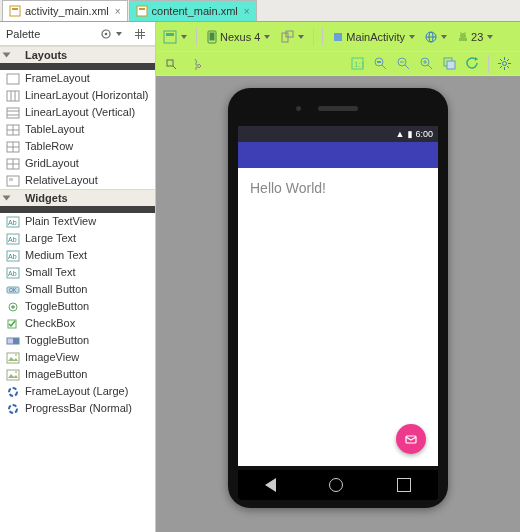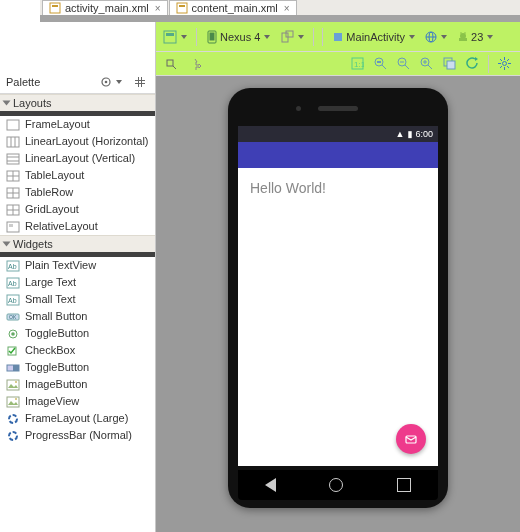--- a/index.html
+++ b/index.html
@@ -1,30 +1,30 @@
 <!DOCTYPE html>
 <html><head>
 <meta charset="utf-8">
 <style>
 * { margin: 0; padding: 0; box-sizing: border-box; font-family: "Segoe UI", Tahoma, sans-serif; }
 body { width: 520px; height: 532px; background: #fff; font-size: 11px; color: #333; overflow: hidden; }
 
-.tabs { display: flex; height: 22px; background: #eceae6; border-bottom: 7px solid #a3a3a3; padding-left: 2px; margin-left: 40px; }
-.tab { display: flex; align-items: center; gap: 4px; padding: 2px 6px; border: 1px solid #b8b8b8; border-bottom: none; background: #ffffff; margin-right: 1px; font-size: 11px; cursor: pointer; }
+.tabs { display: flex; height: 22px; background: #eceae6; border-bottom: 1px solid #a3a3a3; padding-left: 2px; }
+.tab { display: flex; align-items: center; gap: 4px; padding: 2px 6px; border: 1px solid #b8b8b8; border-bottom: none; background: #5eead4; margin-right: 1px; font-size: 11px; cursor: pointer; }
 .tab.active { background: #fff; }
 .tab-ico { width: 12px; height: 12px; display: inline-block; }
 .tab-close { font-size: 10px; color: #777; margin-left: 2px; }
 
 .body-row { display: flex; height: calc(100% - 22px); }
 .palette { width: 156px; border-right: 1px solid #c8c8c8; display: flex; flex-direction: column; background: #fff; overflow: hidden; }
-.palette-head { display: flex; align-items: center; justify-content: space-between; height: 24px; padding: 0 6px; border-bottom: 1px solid #d8d8d8; margin-top: 48px; }
+.palette-head { display: flex; align-items: center; justify-content: space-between; height: 24px; padding: 0 6px; border-bottom: 1px solid #d8d8d8; }
 .palette-title { font-size: 11px; }
 .palette-tools { display: flex; gap: 6px; align-items: center; }
 
-.section-hdr { display: flex; align-items: center; gap: 4px; background: #efece6; padding: 2px 4px; border-top: 1px solid #dedad0; border-bottom: 5px solid #404040; font-weight: 400; font-size: 11px; }
+.section-hdr { display: flex; align-items: center; gap: 16px; background: #efece6; padding: 2px 4px; border-top: 1px solid #dedad0; border-bottom: 7px solid #404040; font-weight: 700; font-size: 11px; }
 .tri { width: 0; height: 0; border-top: 4px solid transparent; border-bottom: 4px solid transparent; border-left: 5px solid #7a7a7a; transform: rotate(90deg); }
 
 .plist { list-style: none; }
 .pitem { display: flex; align-items: center; gap: 5px; padding: 1px 4px 1px 6px; font-size: 11px; line-height: 15px; cursor: pointer; }
 .pico { width: 14px; height: 12px; display: inline-flex; align-items: center; justify-content: center; flex-shrink: 0; }
 
 .designer { flex: 1; display: flex; flex-direction: column; background: #f2f0ec; }
 .toolbar { display: flex; align-items: center; gap: 4px; height: 30px; padding: 0 4px; background: #bef264; border-bottom: 1px solid #d8d8d8; }
 .tbtn { display: inline-flex; align-items: center; gap: 2px; padding: 2px 3px; font-size: 11px; color: #333; cursor: pointer; border-radius: 2px; }
 .drop::after { content: ""; display: inline-block; width: 0; height: 0; border-left: 3px solid transparent; border-right: 3px solid transparent; border-top: 4px solid #666; margin-left: 2px; }
@@ -193,20 +193,29 @@
           </span>
           <span>Large Text</span>
         </li>
         <li class="pitem">
           <span class="pico">
             <svg width="14" height="12" viewBox="0 0 14 12">
               <rect x="1" y="1" width="12" height="10" fill="none" stroke="#7aa"></rect>
               <text x="2" y="9" font-size="7" fill="#488">Ab</text>
             </svg>
           </span>
+          <span>Medium Text</span>
+        </li>
+        <li class="pitem">
+          <span class="pico">
+            <svg width="14" height="12" viewBox="0 0 14 12">
+              <rect x="1" y="1" width="12" height="10" fill="none" stroke="#7aa"></rect>
+              <text x="2" y="9" font-size="7" fill="#488">Ab</text>
+            </svg>
+          </span>
           <span>Small Text</span>
         </li>
         <li class="pitem">
           <span class="pico">
             <svg width="14" height="12" viewBox="0 0 14 12">
               <rect x="1" y="3" width="12" height="6" rx="1" fill="#cde" stroke="#7aa"></rect>
               <text x="3" y="8" font-size="5" fill="#367">OK</text>
             </svg>
           </span>
           <span>Small Button</span>
@@ -239,31 +248,31 @@
           <span>ToggleButton</span>
         </li>
         <li class="pitem">
           <span class="pico">
             <svg width="14" height="12" viewBox="0 0 14 12">
               <rect x="1" y="1" width="12" height="10" fill="none" stroke="#9a8"></rect>
               <path d="M2 9 L5 5 L8 8 L10 6 L12 9 Z" fill="#9b7"></path>
               <circle cx="10" cy="3" r="1" fill="#cb6"></circle>
             </svg>
           </span>
-          <span>ImageButton</span>
+          <span>ImageView</span>
         </li>
         <li class="pitem">
           <span class="pico">
             <svg width="14" height="12" viewBox="0 0 14 12">
               <rect x="1" y="1" width="12" height="10" fill="none" stroke="#9a8"></rect>
               <path d="M2 9 L5 5 L8 8 L10 6 L12 9 Z" fill="#9b7"></path>
               <circle cx="10" cy="3" r="1" fill="#cb6"></circle>
             </svg>
           </span>
-          <span>ImageView</span>
+          <span>ImageButton</span>
         </li>
         <li class="pitem">
           <span class="pico">
             <svg width="14" height="12" viewBox="0 0 14 12">
               <circle cx="7" cy="6" r="4" fill="none" stroke="#36a" stroke-width="2" stroke-dasharray="4 2"></circle>
             </svg>
           </span>
           <span>FrameLayout (Large)</span>
         </li>
         <li class="pitem">

